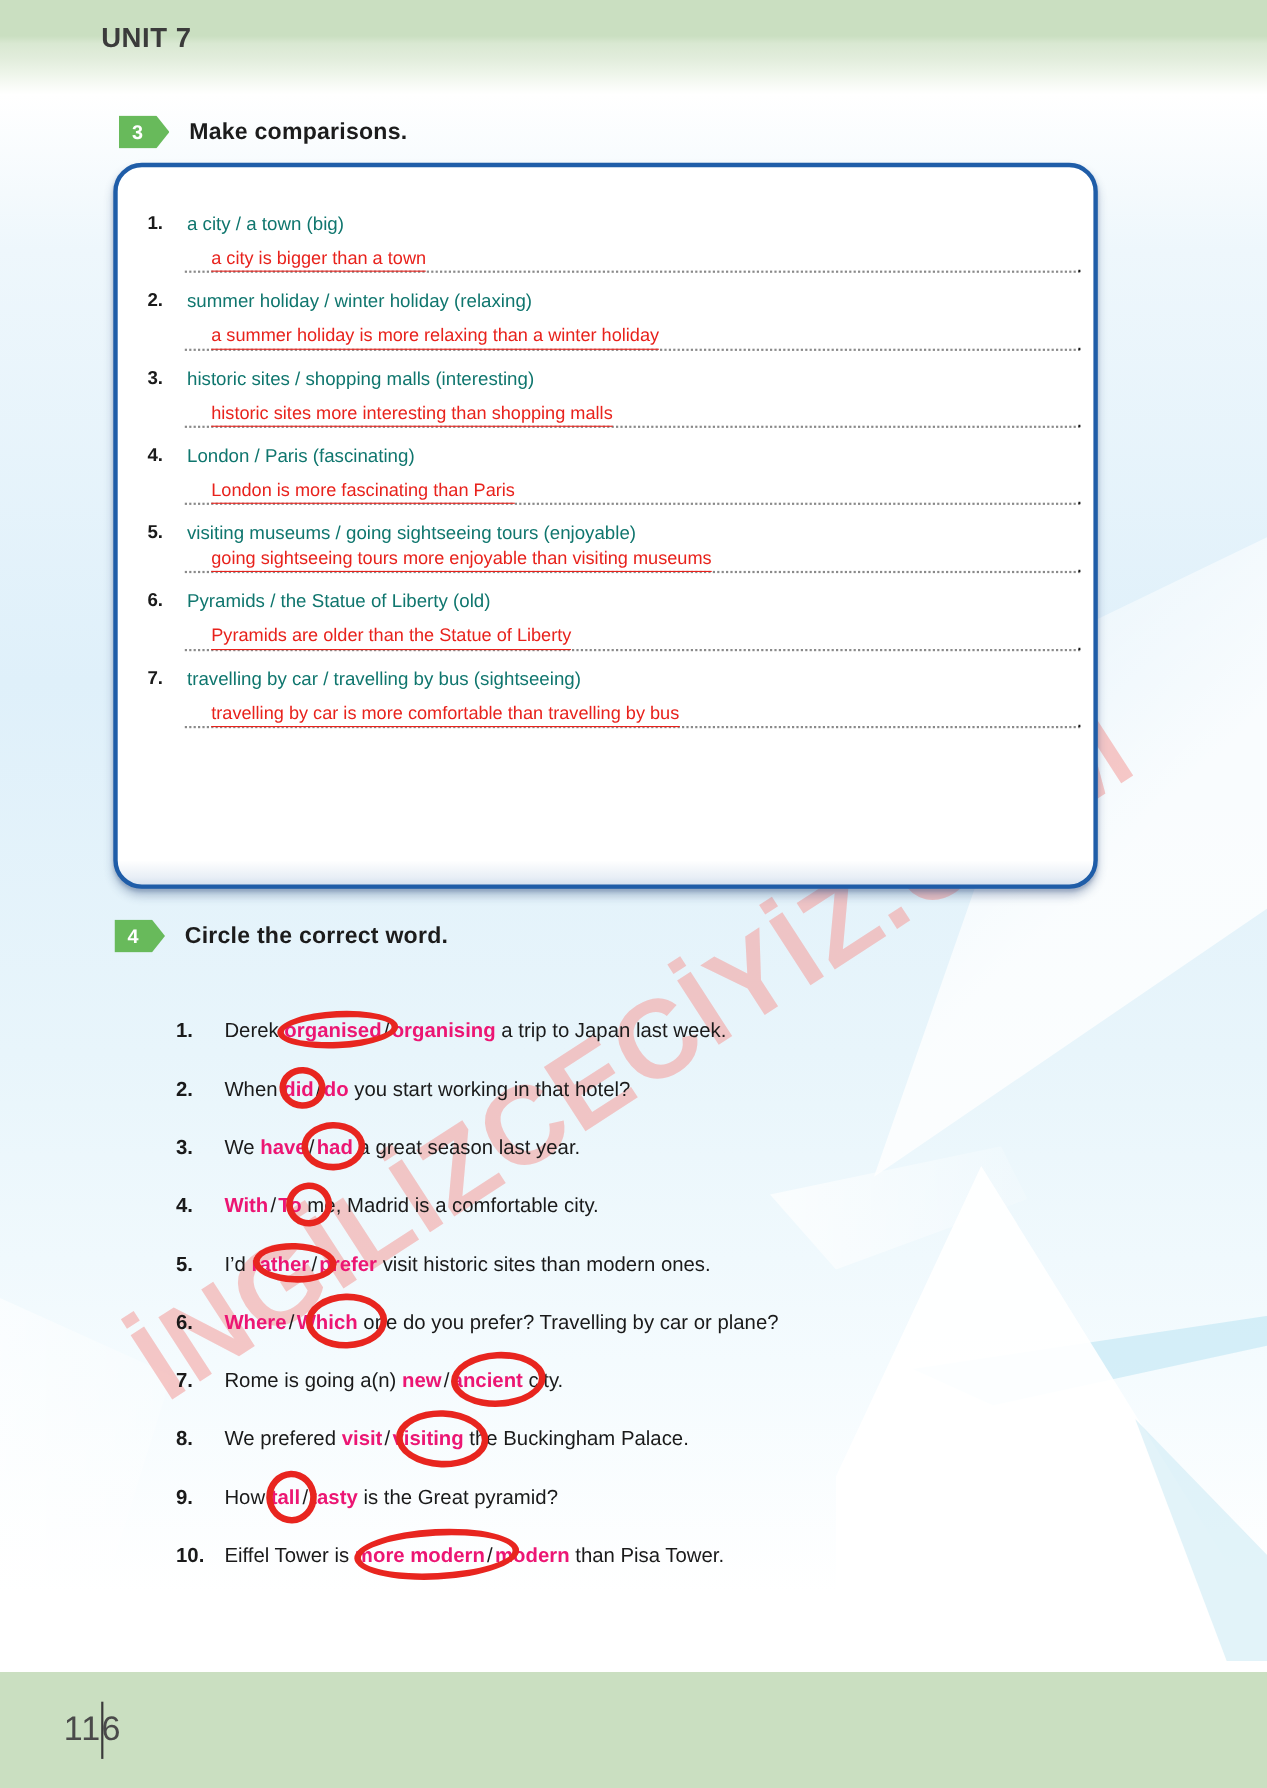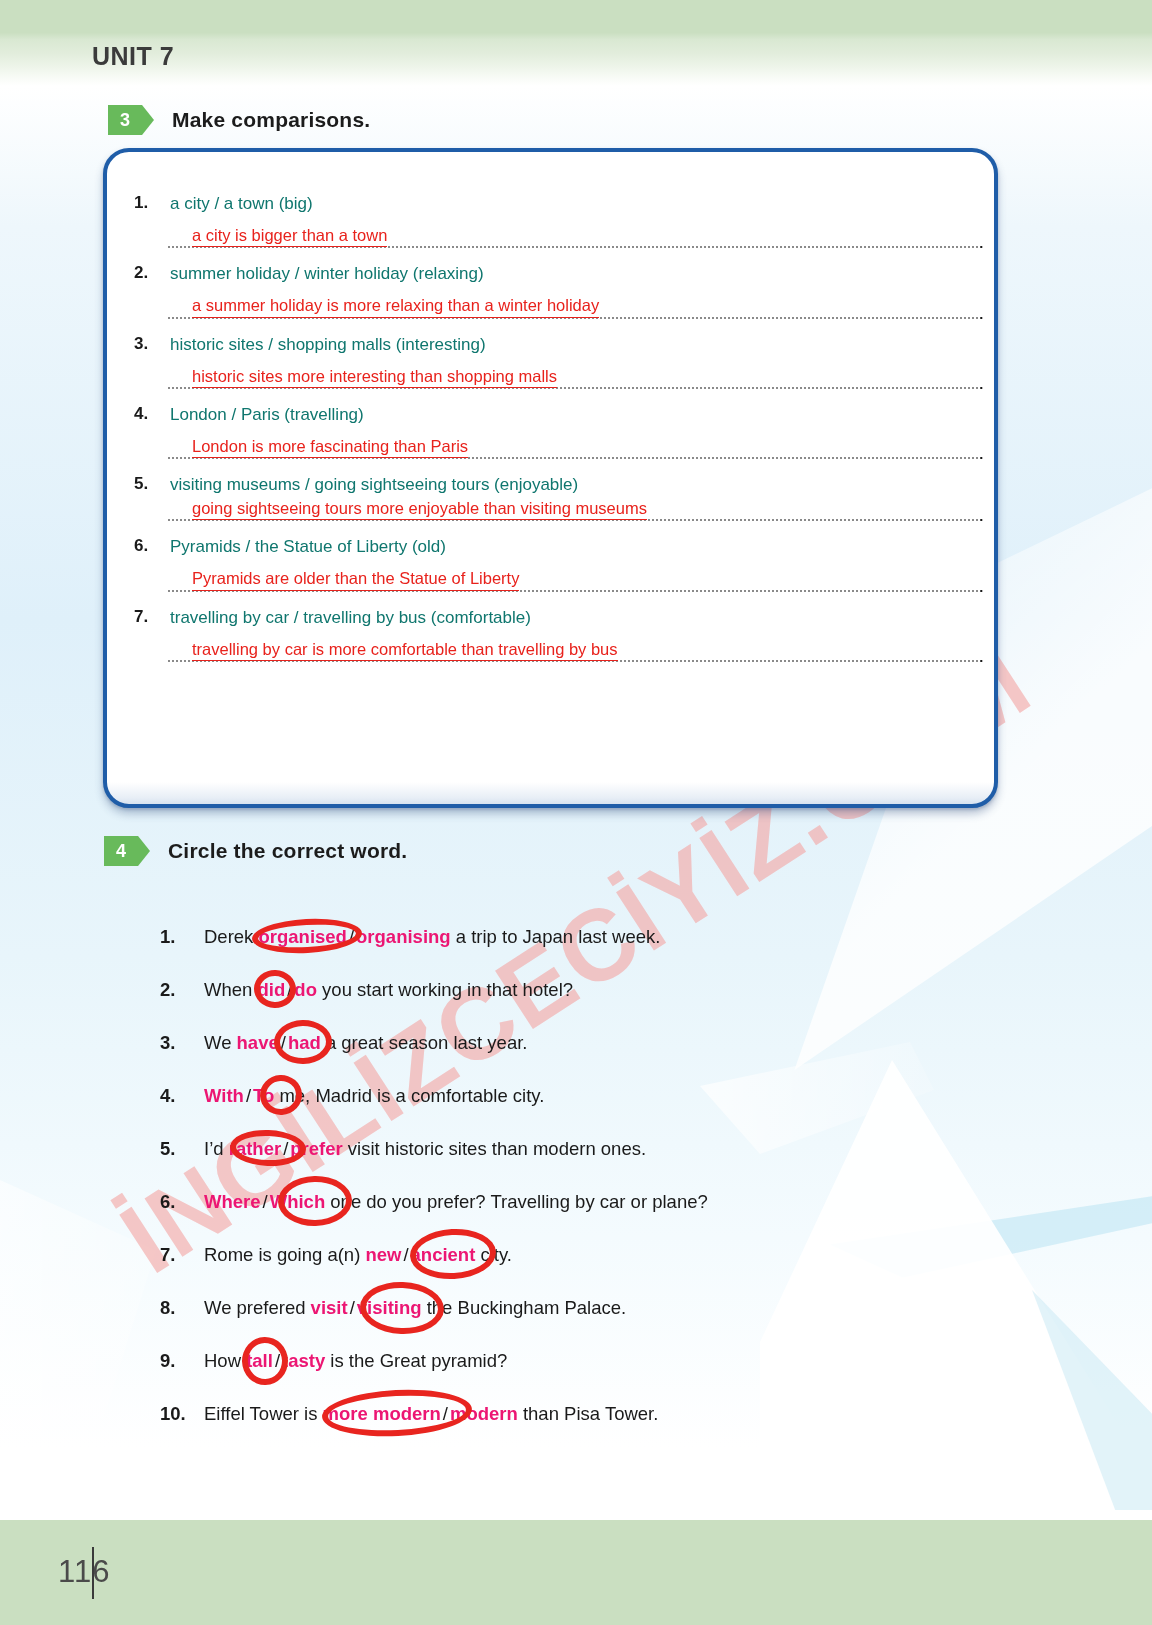--- a/index.html
+++ b/index.html
@@ -55,21 +55,21 @@
     clip-path:polygon(0 0, 60% 22%, 30% 100%, 0 100%);
     opacity:.7;
   }
 
   
   .hdr-band {
     position:absolute; left:0; top:0; width:1152px; height:86px;
     background:linear-gradient(180deg,#cadfc1 0%, #cadfc1 38%, #d9e8d2 46%, #e2eddc 62%, #eef5ea 78%, #f8fbf6 90%, #ffffff 100%);
   }
   .unit-title {
-    position:absolute; left:92px; top:44px;
+    position:absolute; left:92px; top:23px;
     font-size:25px; font-weight:bold; color:#3b3b3b;
     letter-spacing:.5px; line-height:1;
   }
 
   
   .ftr-band {
     position:absolute; left:0; bottom:0; width:1152px; height:105px;
     background:#cadfc1;
   }
   .page-num {
@@ -222,21 +222,21 @@
       <div class="q3-answer-row">
         <span class="q3-rule"></span>
         <span class="q3-ans">historic sites more interesting than shopping malls</span>
         <span class="q3-dot">.</span>
       </div>
     </div>
 
     <div class="q3-item">
       <div class="q3-prompt">
         <span class="q3-num">4.</span>
-        <span class="q3-text">London / Paris (travelling)</span>
+        <span class="q3-text">London / Paris (fascinating)</span>
       </div>
       <div class="q3-answer-row">
         <span class="q3-rule"></span>
         <span class="q3-ans">London is more fascinating than Paris</span>
         <span class="q3-dot">.</span>
       </div>
     </div>
 
     <div class="q3-item tight">
       <div class="q3-prompt">
@@ -258,21 +258,21 @@
       <div class="q3-answer-row">
         <span class="q3-rule"></span>
         <span class="q3-ans">Pyramids are older than the Statue of Liberty</span>
         <span class="q3-dot">.</span>
       </div>
     </div>
 
     <div class="q3-item">
       <div class="q3-prompt">
         <span class="q3-num">7.</span>
-        <span class="q3-text">travelling by car / travelling by bus (comfortable)</span>
+        <span class="q3-text">travelling by car / travelling by bus (sightseeing)</span>
       </div>
       <div class="q3-answer-row">
         <span class="q3-rule"></span>
         <span class="q3-ans">travelling by car is more comfortable than travelling by bus</span>
         <span class="q3-dot">.</span>
       </div>
     </div>
 
   </div>
 

